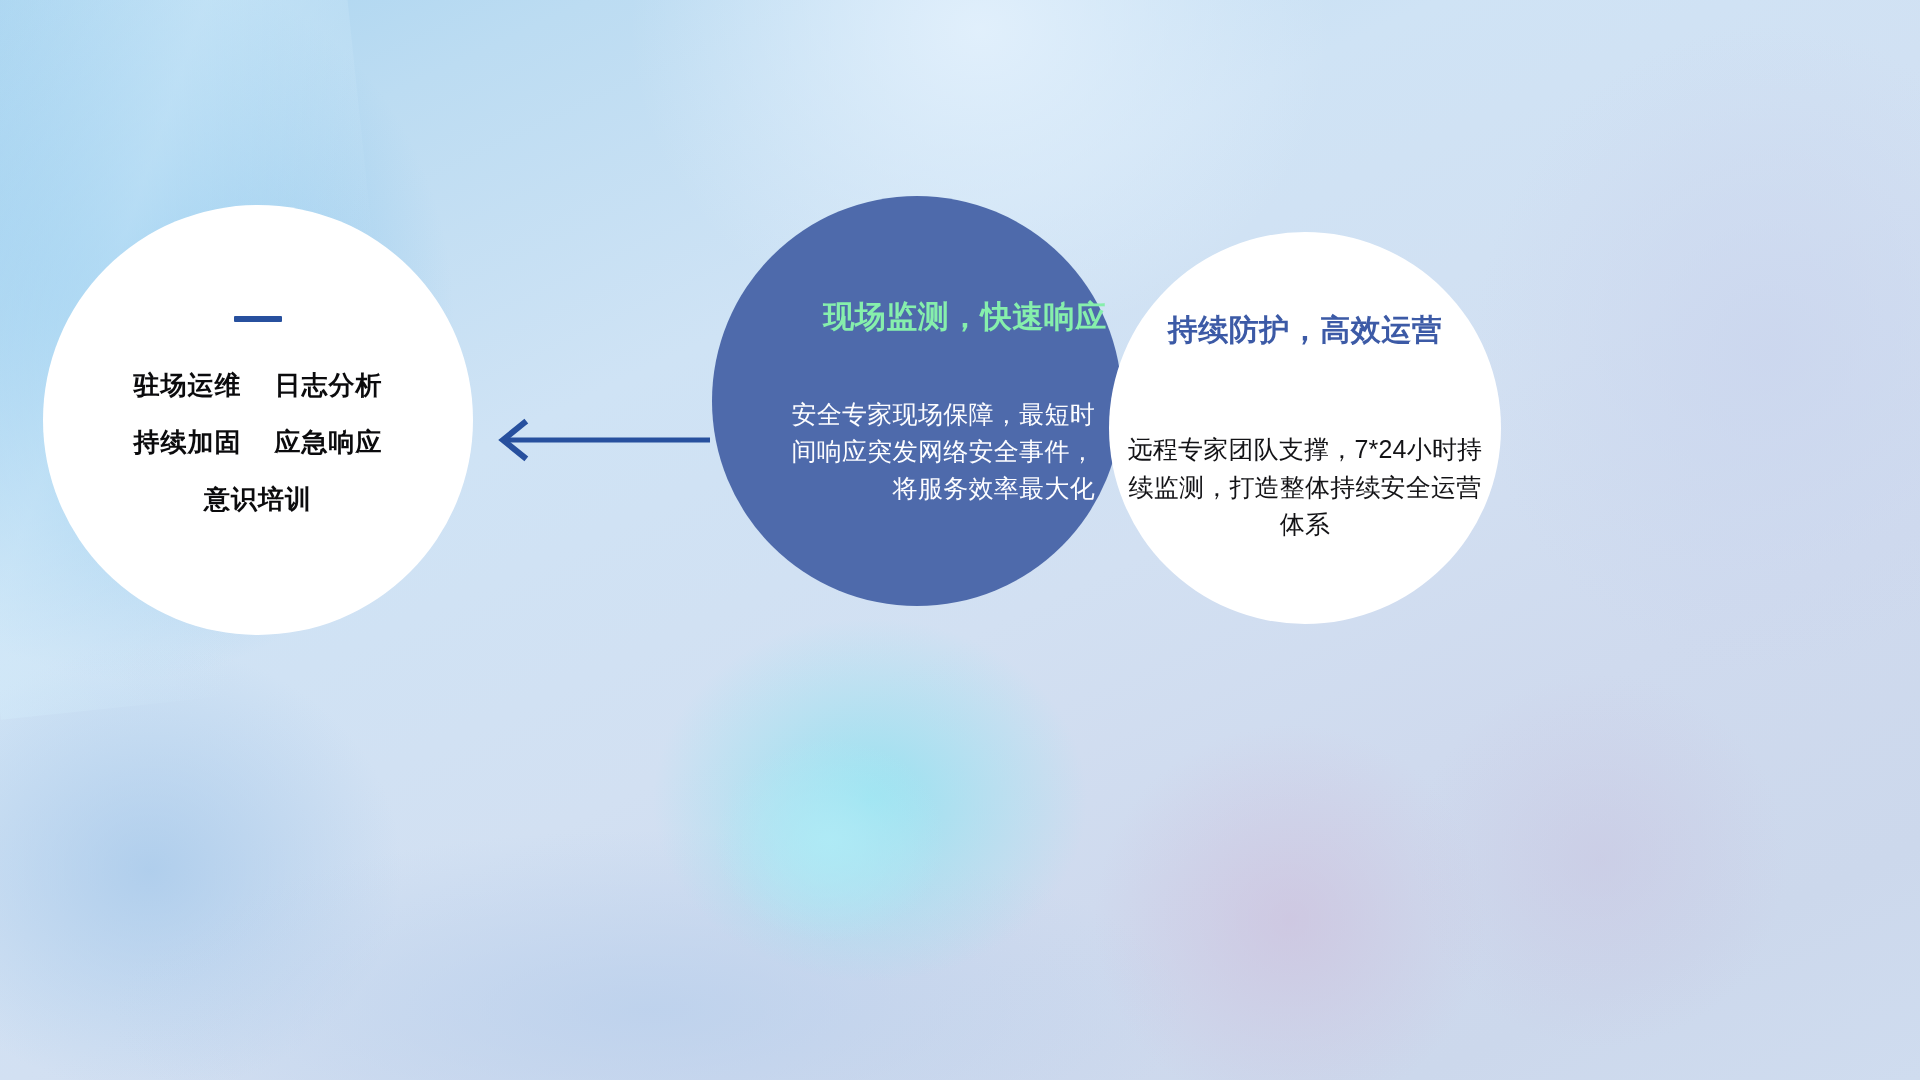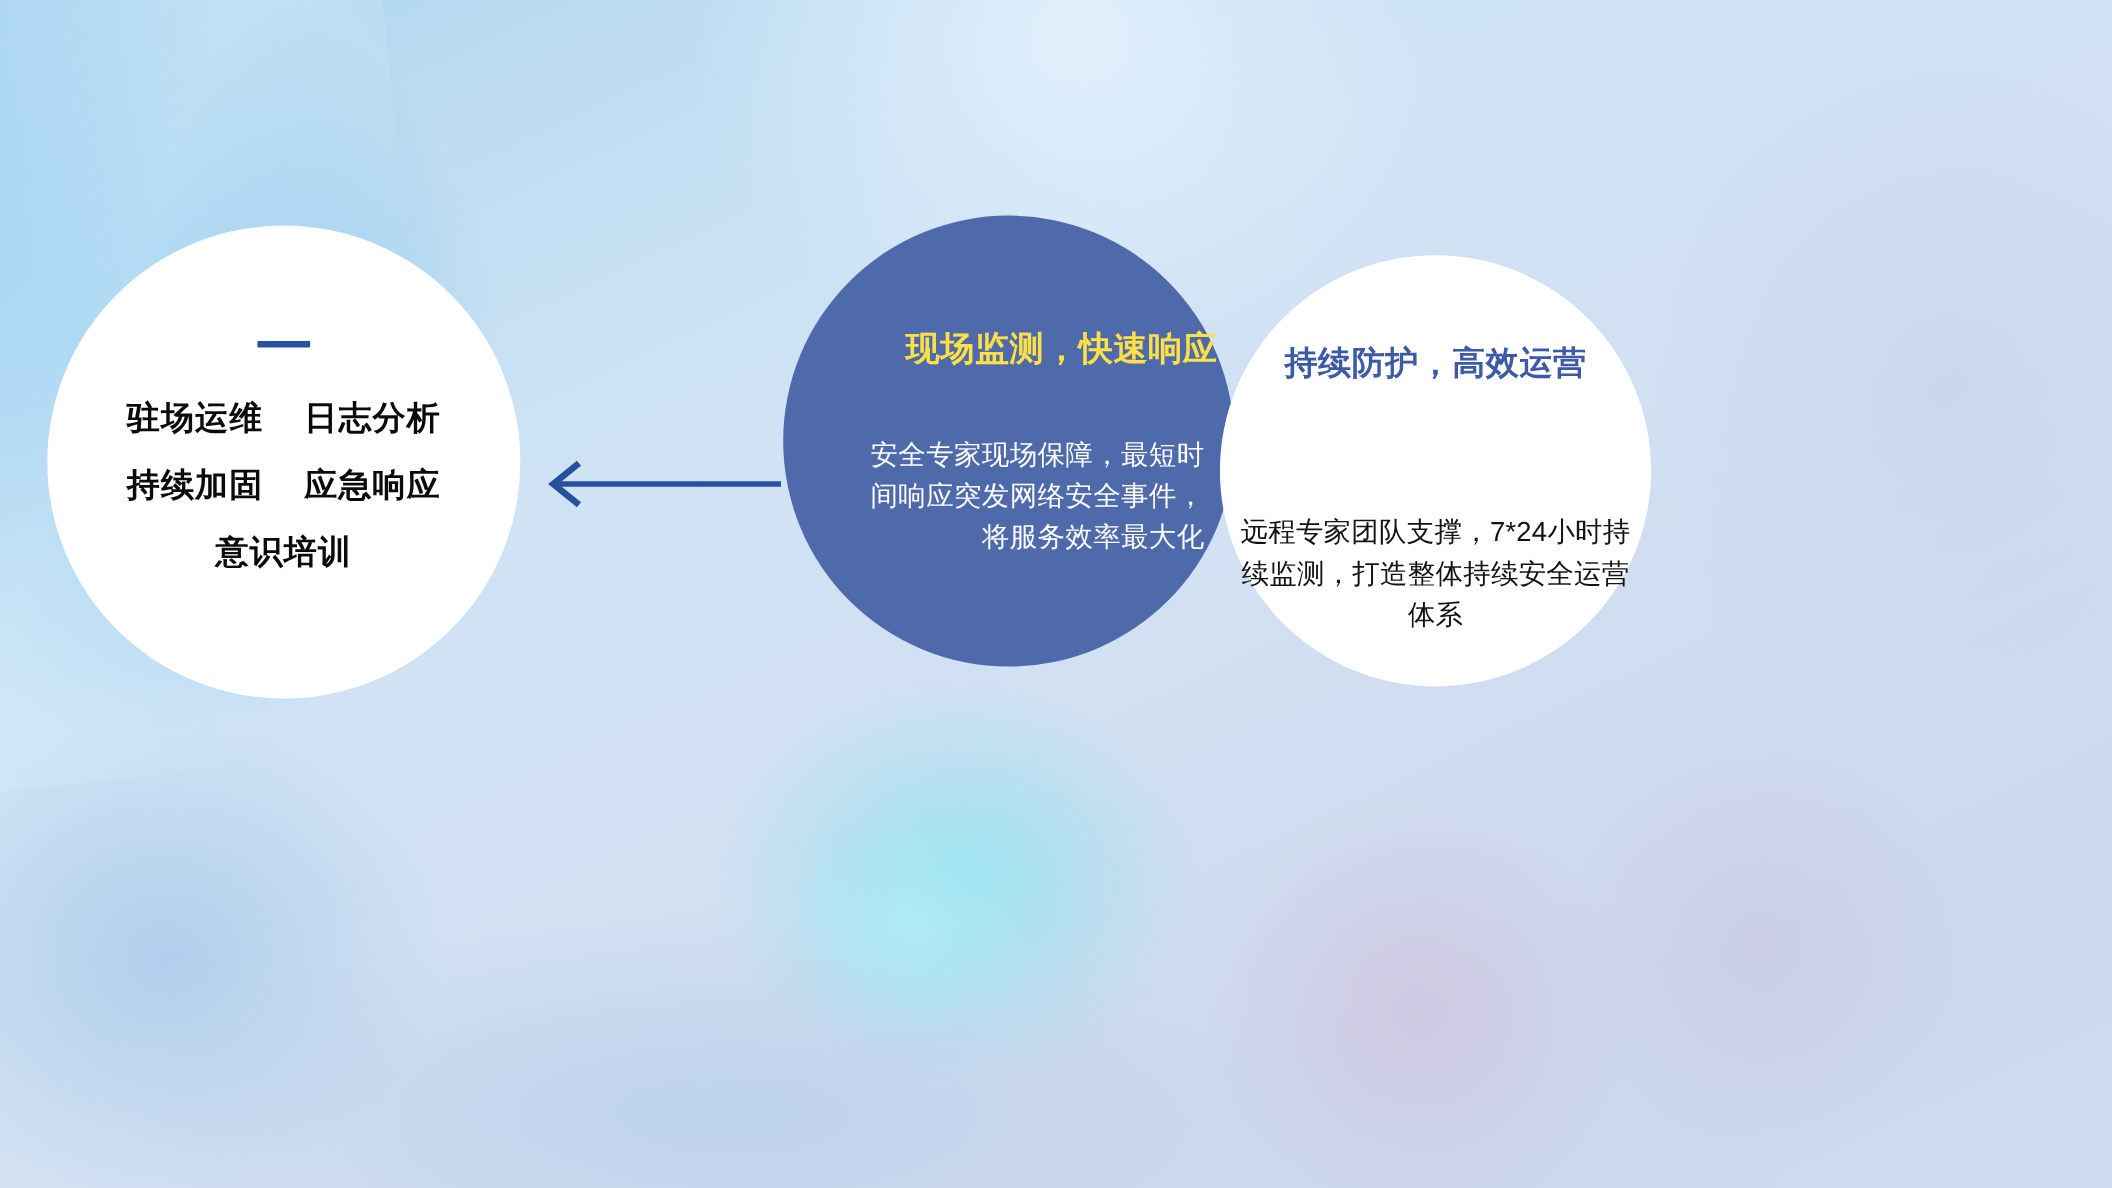--- a/index.html
+++ b/index.html
@@ -66,52 +66,51 @@
     background:#ffffff;
     display:flex; flex-direction:column; align-items:center; justify-content:center;
     z-index:3;
   }
   .dash {
     width:48px; height:6px; background:#27509e; border-radius:1px;
     margin-bottom:50px;
   }
   .left-lines { text-align:center; }
   .left-line {
-    font-size:30px; font-weight:bold; color:#0b0b0d;
+    font-size:26px; font-weight:bold; color:#0b0b0d;
     letter-spacing:1px; line-height:1.0; margin-bottom:31px;
     white-space:pre;
   }
   .left-line:last-child { margin-bottom:13px; }
 
   #circle-mid {
     left:712px; top:196px; width:410px; height:410px;
     background:#4e6aab;
     z-index:4;
     display:flex; flex-direction:column; align-items:center;
     padding-top:100px;
   }
   .mid-title {
-    font-size:31px; font-weight:bold; color:#fde047;
+    font-size:31px; font-weight:bold; color:#86efac;
     letter-spacing:0.5px; white-space:nowrap;
     position:relative; left:48px;
   }
   .mid-body {
     margin-top:58px; width:312px;
     font-size:25px; color:#fdfdff; line-height:1.47;
     text-align:right; letter-spacing:0.3px;
     position:relative; left:22px;
   }
 
   #circle-right {
     left:1109px; top:232px; width:392px; height:392px;
     background:#ffffff;
     z-index:5;
     display:flex; flex-direction:column; align-items:center;
     padding-top:78px;
-    gap:35px;
   }
   .right-title {
     font-size:30px; font-weight:bold; color:#3c5aa6;
     letter-spacing:0.5px; white-space:nowrap;
   }
   .right-body {
     margin-top:80px; width:368px;
     font-size:25px; color:#131316; line-height:1.5;
     text-align:center; letter-spacing:0.2px;
   }

